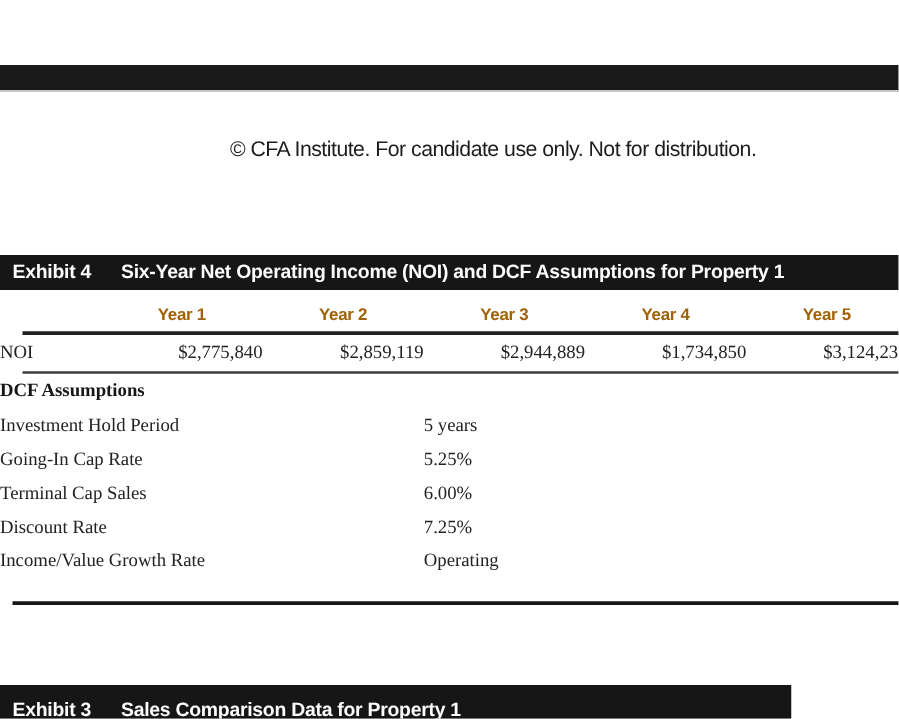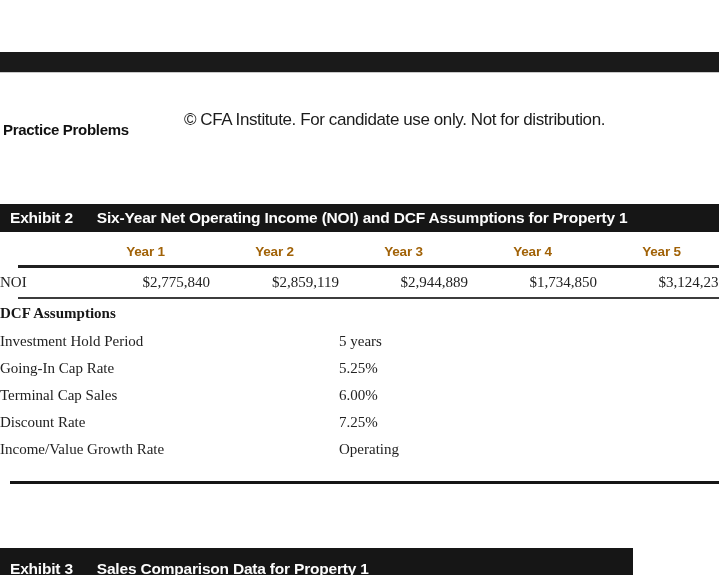--- a/index.html
+++ b/index.html
@@ -64,24 +64,23 @@
 </style>
 </head>
 <body>
 
 <div class="page">
 
   <div class="top-bar"></div>
 
   <div class="copyright">© CFA Institute. For candidate use only. Not for distribution.</div>
 
-  <div class="practice-problems">Practice Problems</div>
 
   <div class="exhibit-bar exhibit2-bar">
-    <span class="ex-label">Exhibit 2</span>
+    <span class="ex-label">Exhibit 4</span>
     <span class="ex-title">Six-Year Net Operating Income (NOI) and DCF Assumptions for Property 1</span>
   </div>
 
   <table class="exhibit-table">
     <colgroup>
       <col style="width:81px">
         <col style="width:129px">
         <col style="width:129px">
       <col style="width:129px">
         <col style="width:129px">

